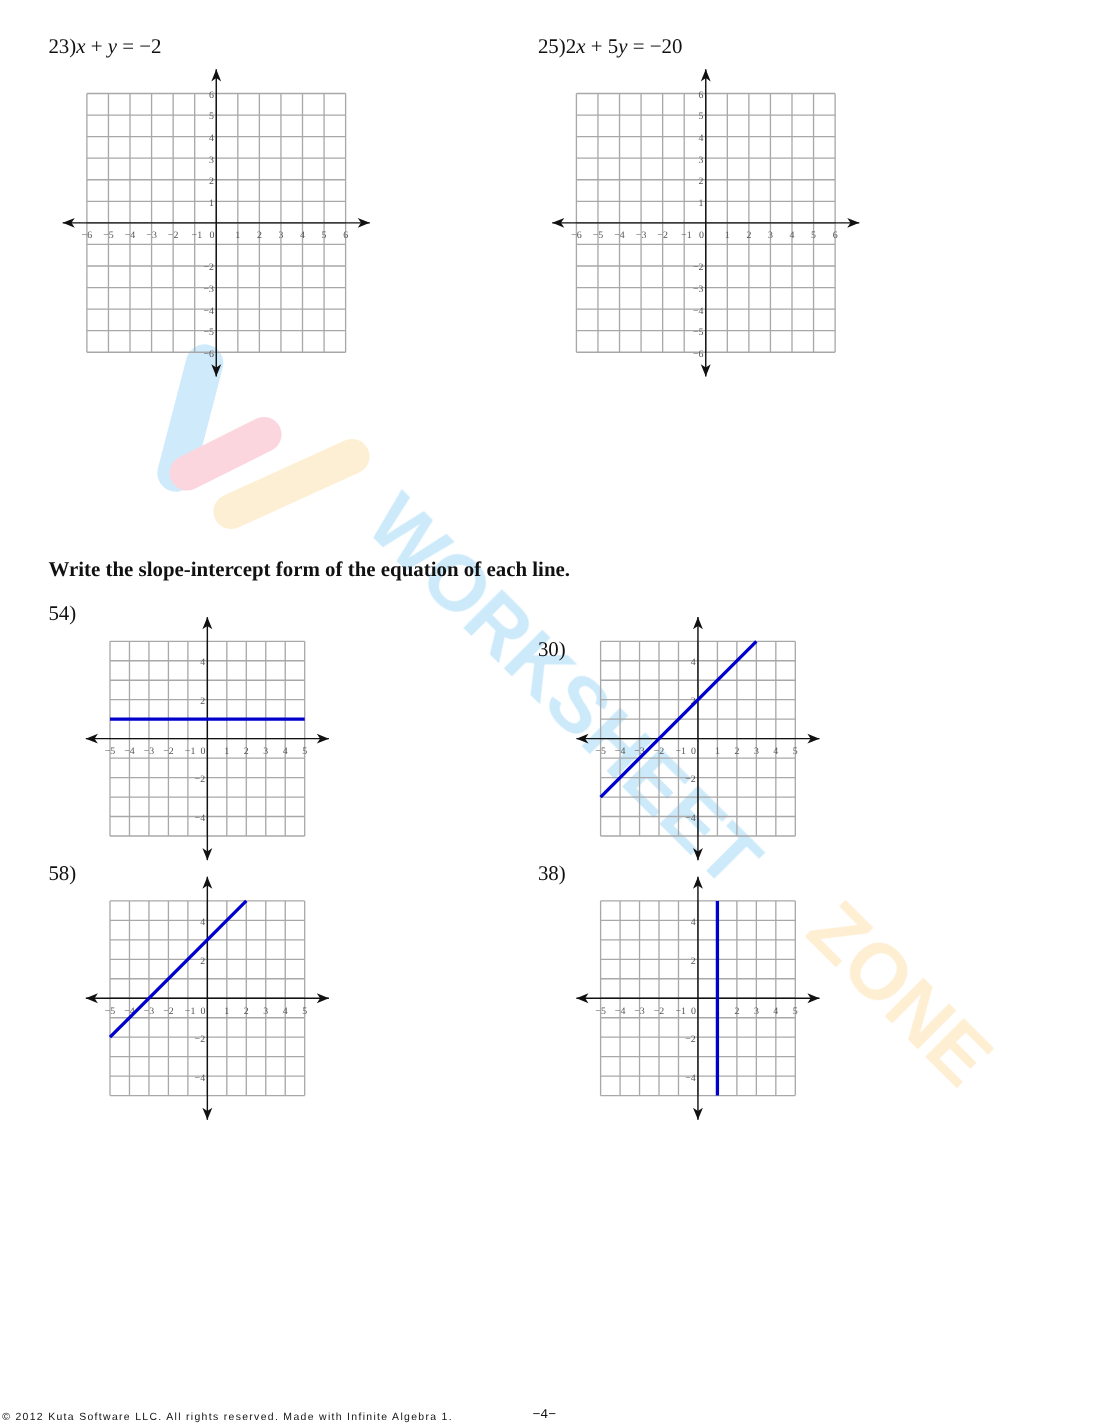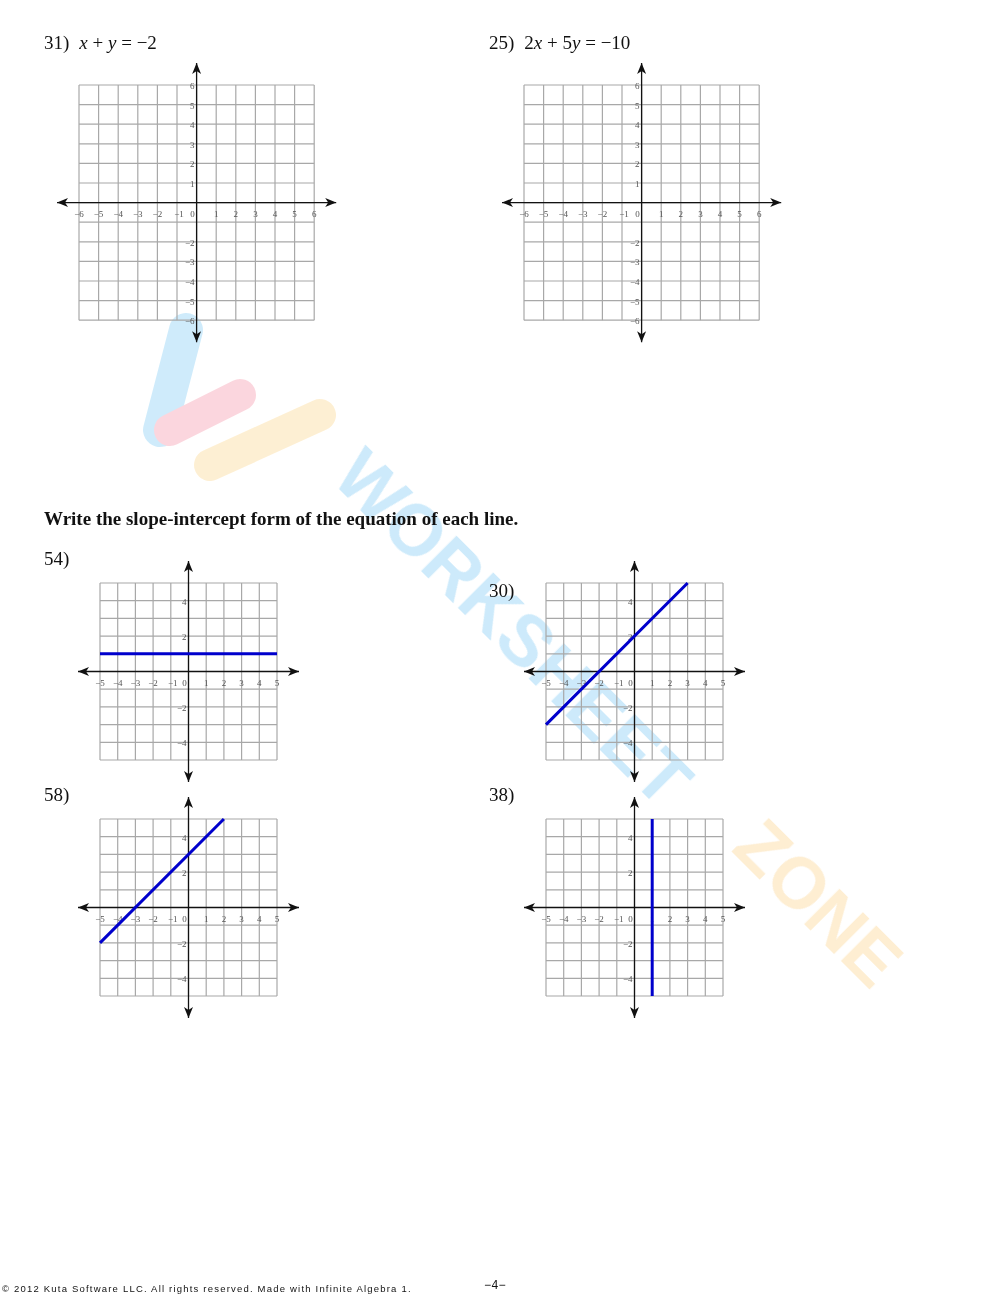--- a/index.html
+++ b/index.html
@@ -1,20 +1,20 @@
 <!DOCTYPE html>
 <html><head>
 <meta charset="utf-8">
 <style>
   html, body { margin: 0; padding: 0; background: #ffffff; }
   body { width: 1000px; height: 1294px; position: relative; overflow: hidden;
          font-family: "Liberation Serif", "DejaVu Serif", serif; color: #111; }
   .abs { position: absolute; }
   .problem-label { font-size: 19px; white-space: nowrap; }
-  .problem-label .eq { font-style: normal; margin-left: 10px; }
+  .problem-label .eq { font-style: normal; }
   .problem-label .eq i { font-style: italic; }
   .instruction { font-size: 19px; font-weight: bold; white-space: nowrap; }
   .footer-copy { font-family: Liberation Sans, sans-serif; font-size: 9.5px; letter-spacing: 1.2px; white-space: nowrap; }
   .footer-page { font-family: "Liberation Mono", monospace; font-size: 12px; white-space: nowrap; }
   svg { position: absolute; overflow: visible; }
   .tick { font-family: "Liberation Serif", serif; fill: #555; }
   .watermark { position: absolute; pointer-events: none; }
 </style>
 </head>
 <body>
@@ -25,21 +25,21 @@
     <line x1="170" y1="430" x2="240" y2="395" stroke="#f9b6c4" stroke-width="32" stroke-linecap="round"></line>
     <line x1="210" y1="465" x2="320" y2="415" stroke="#fde3b0" stroke-width="32" stroke-linecap="round"></line>
   </g>
   <g opacity="0.45" font-family="Liberation Sans, sans-serif" font-weight="bold" font-size="72">
     <text x="330" y="480" fill="#8fd0f5" transform="rotate(45 330 480)">WORKSHEET</text>
     <text x="730" y="850" fill="#fcd89a" transform="rotate(45 730 850)">ZONE</text>
   </g>
 </svg>
 
 <div class="abs problem-label" style="left:44px; top:32px;">
-  <span>31)</span><span class="eq"><i>x</i><span> + </span><i>y</i><span> = −2</span></span>
+  <span>23)</span><span class="eq"><i>x</i><span> + </span><i>y</i><span> = −2</span></span>
 </div>
 <svg style="left:0;top:0;" width="1000" height="400">
     <g>
       <line x1="79" y1="85" x2="79" y2="320.20000000000005" stroke="#a8a8a8" stroke-width="1.2"></line>
       <line x1="79" y1="85" x2="314.20000000000005" y2="85" stroke="#a8a8a8" stroke-width="1.2"></line>
       <line x1="98.6" y1="85" x2="98.6" y2="320.20000000000005" stroke="#a8a8a8" stroke-width="1.2"></line>
       <line x1="79" y1="104.6" x2="314.20000000000005" y2="104.6" stroke="#a8a8a8" stroke-width="1.2"></line>
       <line x1="118.2" y1="85" x2="118.2" y2="320.20000000000005" stroke="#a8a8a8" stroke-width="1.2"></line>
       <line x1="79" y1="124.2" x2="314.20000000000005" y2="124.2" stroke="#a8a8a8" stroke-width="1.2"></line>
       <line x1="137.8" y1="85" x2="137.8" y2="320.20000000000005" stroke="#a8a8a8" stroke-width="1.2"></line>
@@ -89,21 +89,21 @@
     <text x="194.60000000000002" y="167.40000000000003" font-size="9" text-anchor="end" class="tick">2</text>
     <text x="194.60000000000002" y="187.00000000000003" font-size="9" text-anchor="end" class="tick">1</text>
     <text x="194.60000000000002" y="245.8" font-size="9" text-anchor="end" class="tick">−2</text>
     <text x="194.60000000000002" y="265.40000000000003" font-size="9" text-anchor="end" class="tick">−3</text>
     <text x="194.60000000000002" y="285" font-size="9" text-anchor="end" class="tick">−4</text>
     <text x="194.60000000000002" y="304.6" font-size="9" text-anchor="end" class="tick">−5</text>
     <text x="194.60000000000002" y="324.20000000000005" font-size="9" text-anchor="end" class="tick">−6</text>
   </svg>
 
 <div class="abs problem-label" style="left:489px; top:32px;">
-  <span>25)</span><span class="eq"><span>2</span><i>x</i><span> + 5</span><i>y</i><span> = −10</span></span>
+  <span>25)</span><span class="eq"><span>2</span><i>x</i><span> + 5</span><i>y</i><span> = −20</span></span>
 </div>
 <svg style="left:0;top:0;" width="1000" height="400">
     <g>
       <line x1="524" y1="85" x2="524" y2="320.20000000000005" stroke="#a8a8a8" stroke-width="1.2"></line>
       <line x1="524" y1="85" x2="759.2" y2="85" stroke="#a8a8a8" stroke-width="1.2"></line>
       <line x1="543.6" y1="85" x2="543.6" y2="320.20000000000005" stroke="#a8a8a8" stroke-width="1.2"></line>
       <line x1="524" y1="104.6" x2="759.2" y2="104.6" stroke="#a8a8a8" stroke-width="1.2"></line>
       <line x1="563.2" y1="85" x2="563.2" y2="320.20000000000005" stroke="#a8a8a8" stroke-width="1.2"></line>
       <line x1="524" y1="124.2" x2="759.2" y2="124.2" stroke="#a8a8a8" stroke-width="1.2"></line>
       <line x1="582.8" y1="85" x2="582.8" y2="320.20000000000005" stroke="#a8a8a8" stroke-width="1.2"></line>

